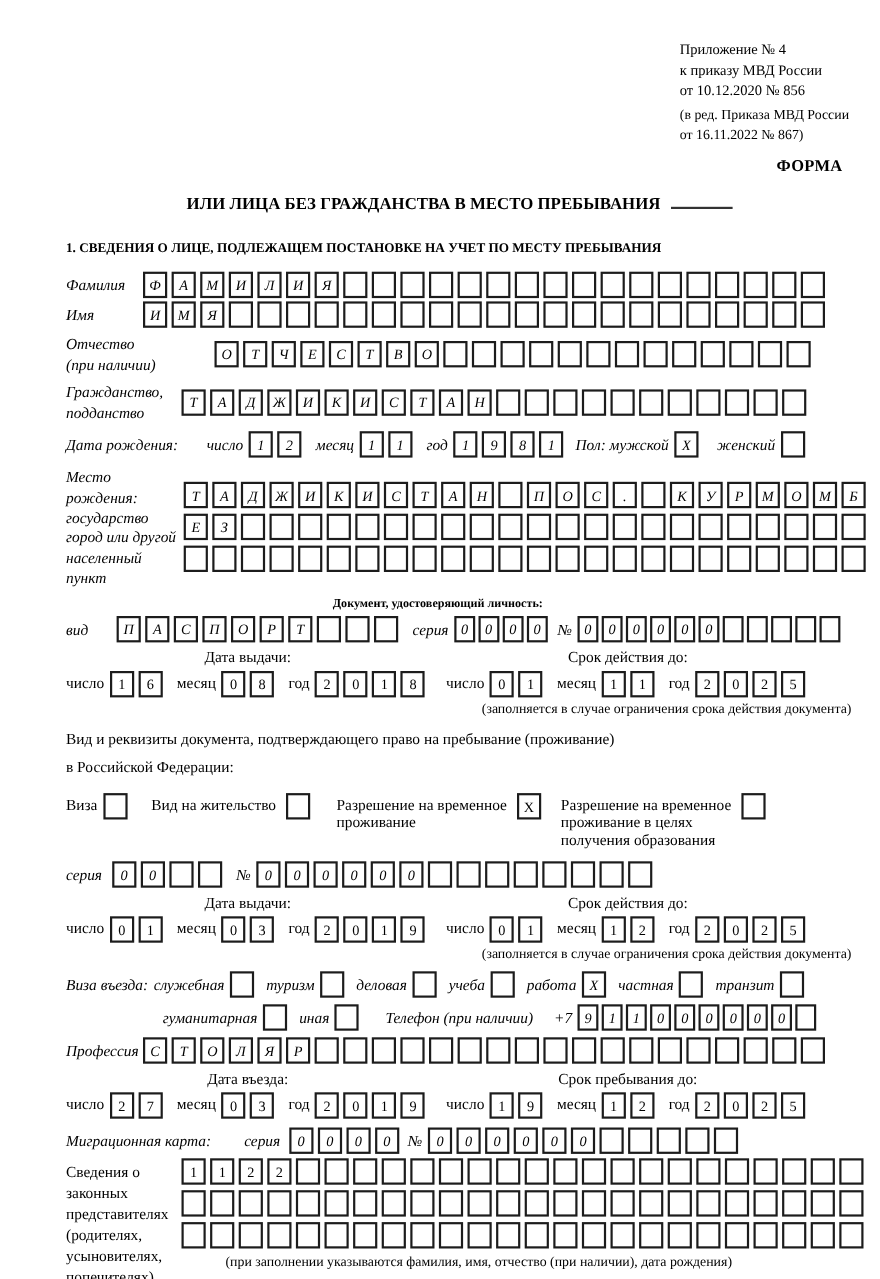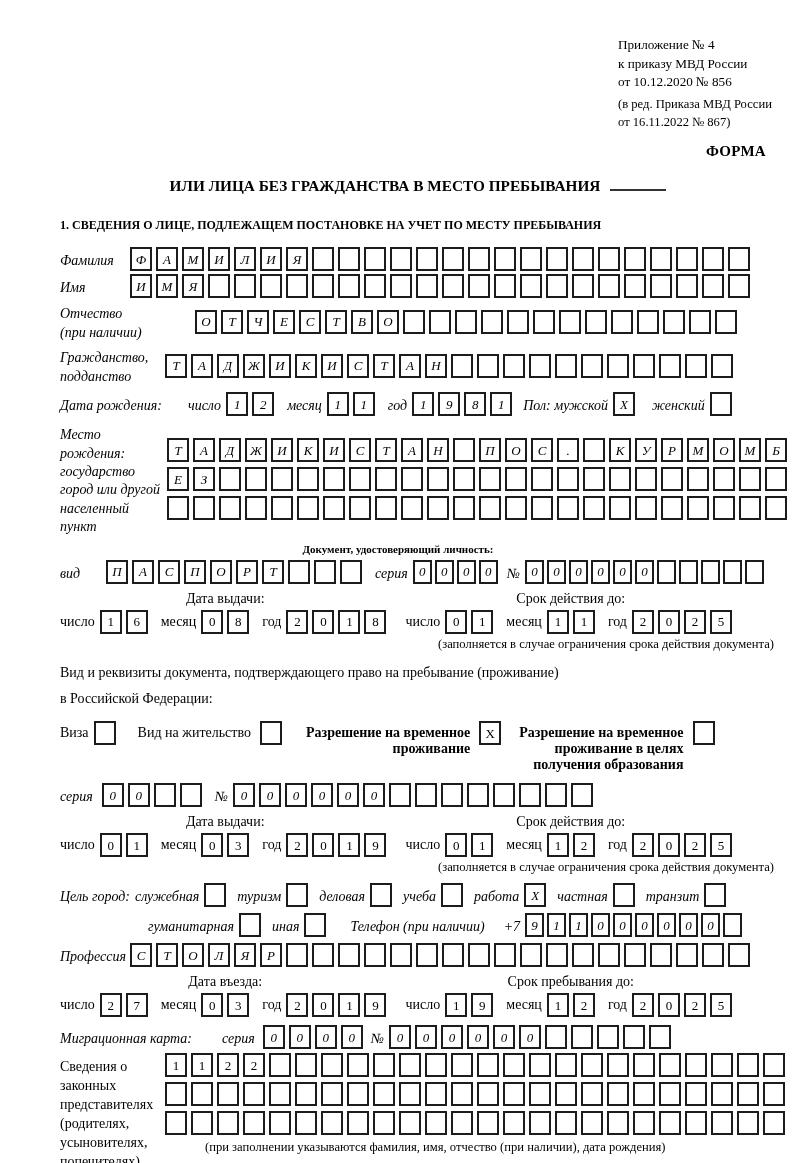--- a/index.html
+++ b/index.html
@@ -50,21 +50,21 @@
   .dp-r{margin-left:auto;margin-right:40px;}
   .note-r{text-align:right;font-size:12.6px;margin:3px 2px 8px 0;}
 
   .intro{margin-top:4px;line-height:1.9;}
 
   
   .optrow{display:flex;align-items:flex-start;margin-top:8px;margin-bottom:10px;}
   .opt{display:flex;align-items:flex-start;flex:none;}
   .opt .olab{padding-top:4px;}
   .opt .cells{margin-left:9px;}
-  .center{text-align:right;font-weight:bold;}
+  .center{text-align:left;}
   .ml14{margin-left:14px;} .ml18{margin-left:18px;} .ml20{margin-left:20px;}
 
   
   .purpose .plab{flex:none;padding-top:4px;margin-right:5px;}
   .purpose .gap{margin-left:7px;}
   .indent{margin-left:88px;}
 
   
   .rep{display:flex;margin-top:4px;}
   .rep .lbl{width:105px;line-height:1.36;}
@@ -517,21 +517,21 @@
             <span class="cell">0</span>
             <span class="cell">2</span>
             <span class="cell">5</span>
           </span>
       </div>
     </div>
   </div>
   <div class="note-r">(заполняется в случае ограничения срока действия документа)</div>
 
   <div class="frow purpose">
-    <span class="plab">Цель город:</span>
+    <span class="plab">Виза въезда:</span>
     <span class="plab">служебная</span>
     <span class="cells">
         <span class="cell"></span>
       </span>
     <span class="plab gap">туризм</span>
     <span class="cells">
         <span class="cell"></span>
       </span>
     <span class="plab gap">деловая</span>
     <span class="cells">

